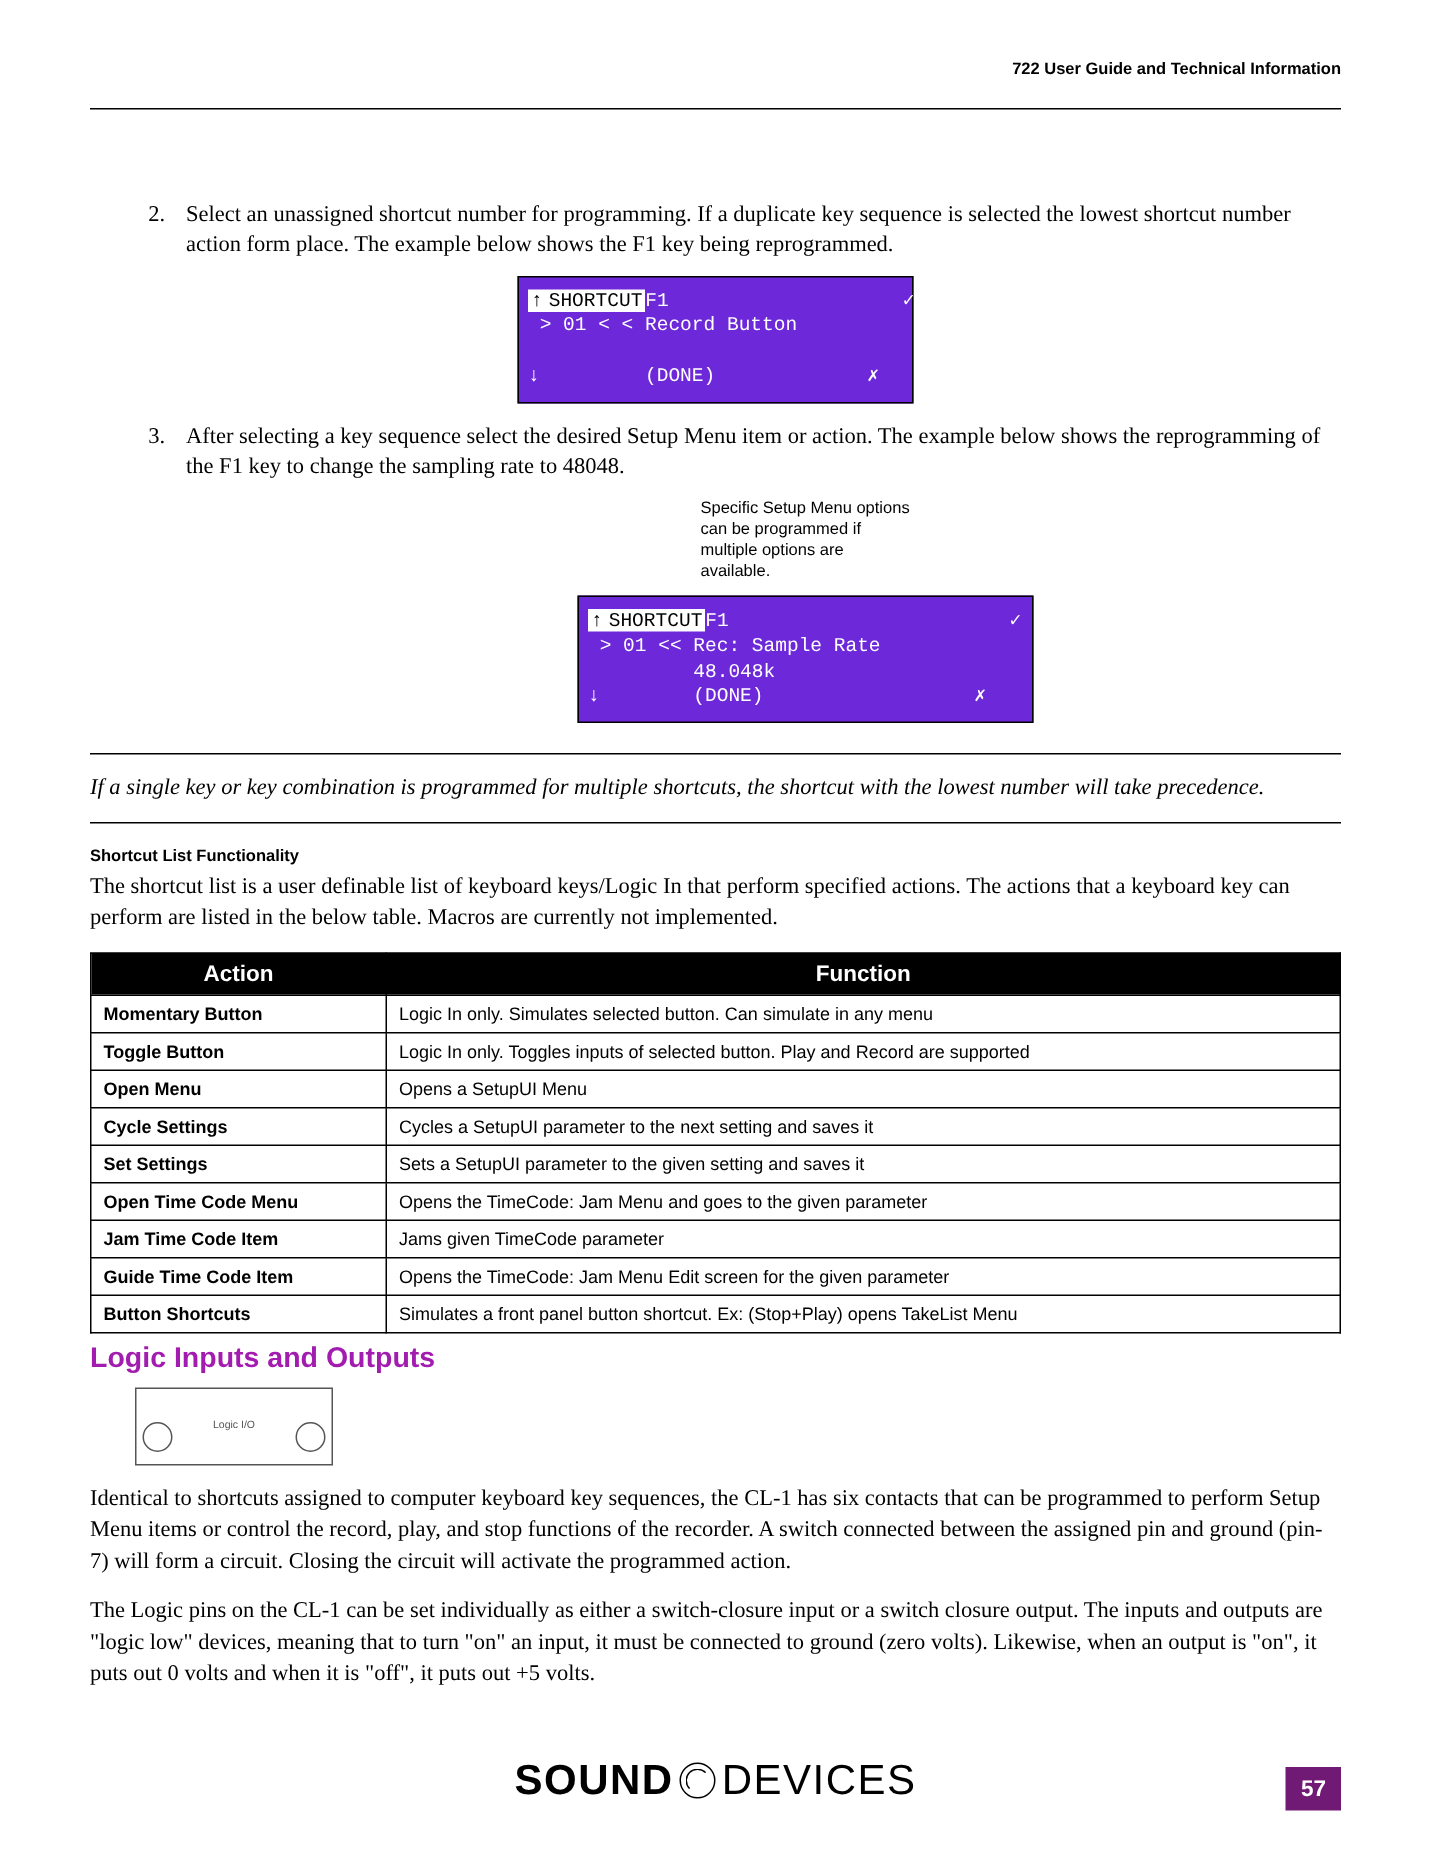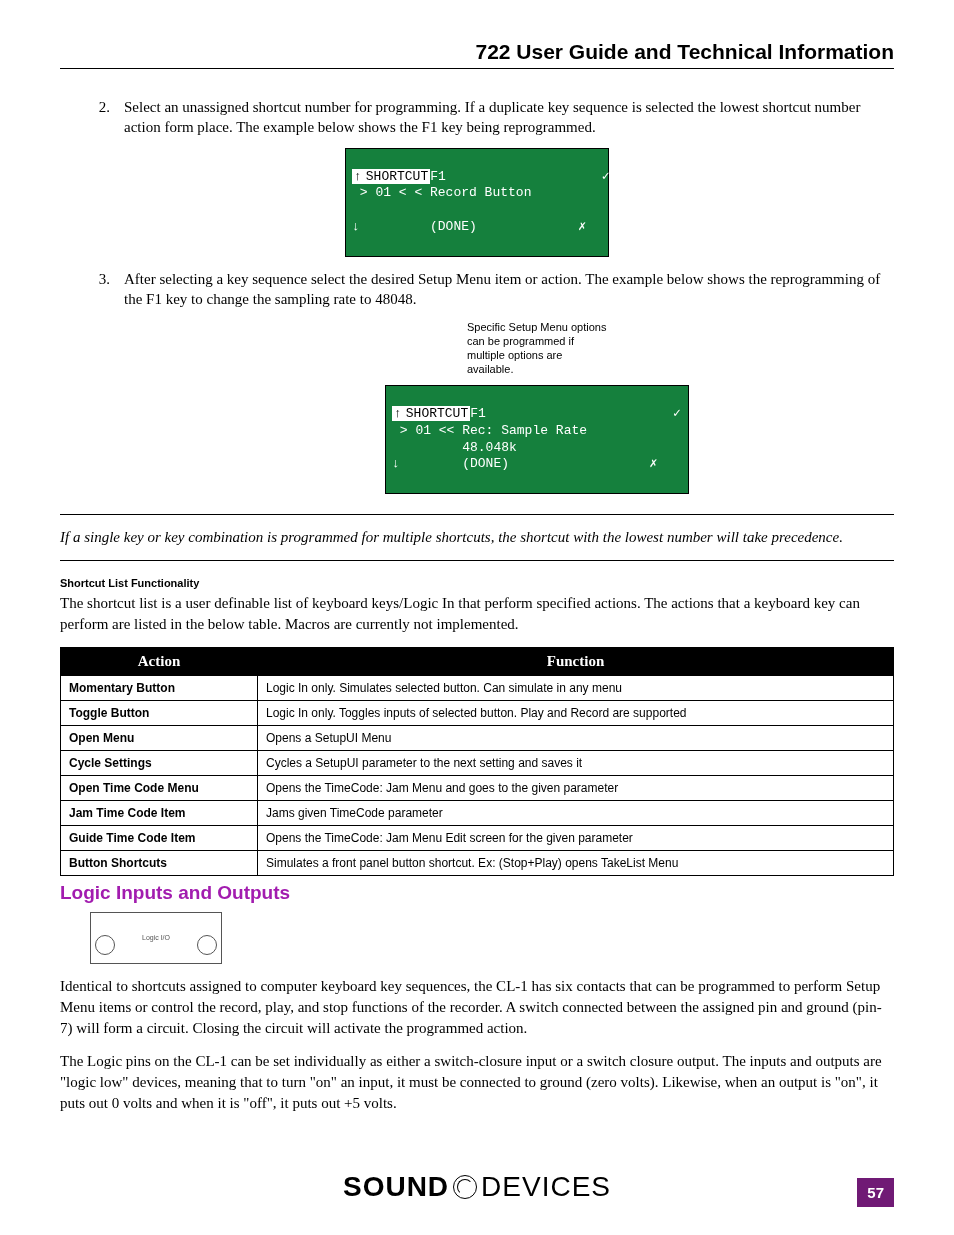--- a/index.html
+++ b/index.html
@@ -16,24 +16,24 @@
   .page {
     padding: 40px 60px 40px 60px;
     box-sizing: border-box;
     height: 100%;
     position: relative;
   }
   .header {
     text-align: right;
     font-family: 'Helvetica Neue', Arial, sans-serif;
     font-weight: bold;
-    font-size: 21px;
+    font-size: 11px;
     border-bottom: 1px solid #000;
-    padding-bottom: 4px;
-    margin-bottom: 28px;
+    padding-bottom: 20px;
+    margin-bottom: 60px;
   }
   ol.steps {
     list-style: none;
     padding-left: 0;
     margin: 0;
   }
   ol.steps > li {
     display: flex;
     font-size: 15px;
     line-height: 1.35;
@@ -44,26 +44,26 @@
     flex: 0 0 50px;
     text-align: right;
     padding-right: 14px;
   }
   ol.steps > li .txt {
     flex: 1;
   }
   .lcd {
     margin: 8px auto 12px auto;
     display: block;
-    background: #15803d;
+    background: #6d28d9;
     color: #fff;
     font-family: 'Courier New', monospace;
     font-size: 13px;
     line-height: 1.3;
-    padding: 20px 6px;
+    padding: 8px 6px;
     border: 1px solid #000;
     white-space: pre;
   }
   .lcd .inv {
     background: #fff;
     color: #000;
     padding: 0 2px;
   }
   .lcd1 { width: 250px; }
   .lcd-wrap2 {
@@ -107,21 +107,21 @@
   table.tbl {
     width: 100%;
     border-collapse: collapse;
     font-family: Arial, sans-serif;
     font-size: 12px;
     margin-bottom: 6px;
   }
   table.tbl th {
     background: #000;
     color: #fff;
-    font-family: Liberation Serif, serif;
+    font-family: Liberation Sans, sans-serif;
     font-weight: bold;
     font-size: 15px;
     padding: 5px 8px;
     border: 1px solid #000;
     text-align: center;
   }
   table.tbl td {
     border: 1px solid #000;
     padding: 5px 8px;
   }
@@ -263,20 +263,24 @@
         </tr>
         <tr>
           <td class="ac">Open Menu</td>
           <td>Opens a SetupUI Menu</td>
         </tr>
         <tr>
           <td class="ac">Cycle Settings</td>
           <td>Cycles a SetupUI parameter to the next setting and saves it</td>
         </tr>
         <tr>
+          <td class="ac">Set Settings</td>
+          <td>Sets a SetupUI parameter to the given setting and saves it</td>
+        </tr>
+        <tr>
           <td class="ac">Open Time Code Menu</td>
           <td>Opens the TimeCode: Jam Menu and goes to the given parameter</td>
         </tr>
         <tr>
           <td class="ac">Jam Time Code Item</td>
           <td>Jams given TimeCode parameter</td>
         </tr>
         <tr>
           <td class="ac">Guide Time Code Item</td>
           <td>Opens the TimeCode: Jam Menu Edit screen for the given parameter</td>

